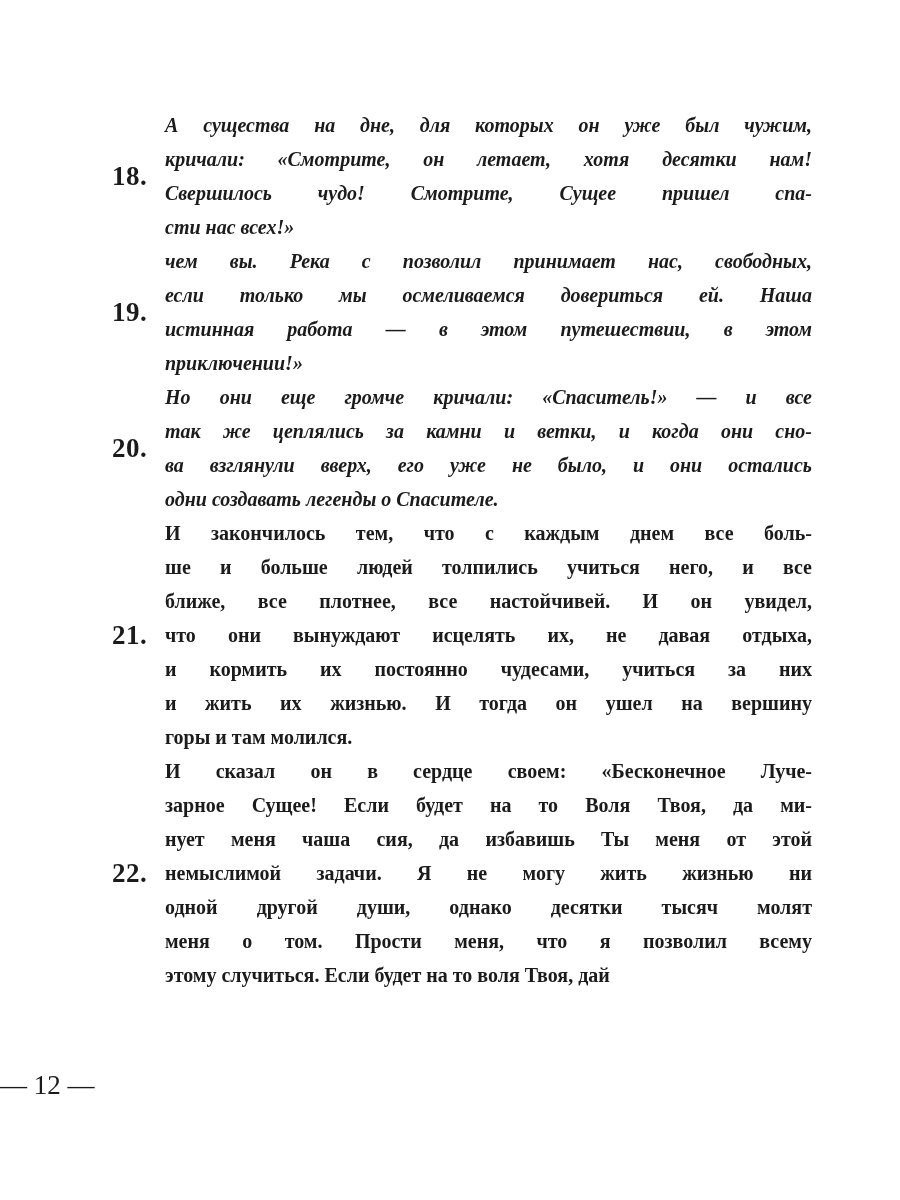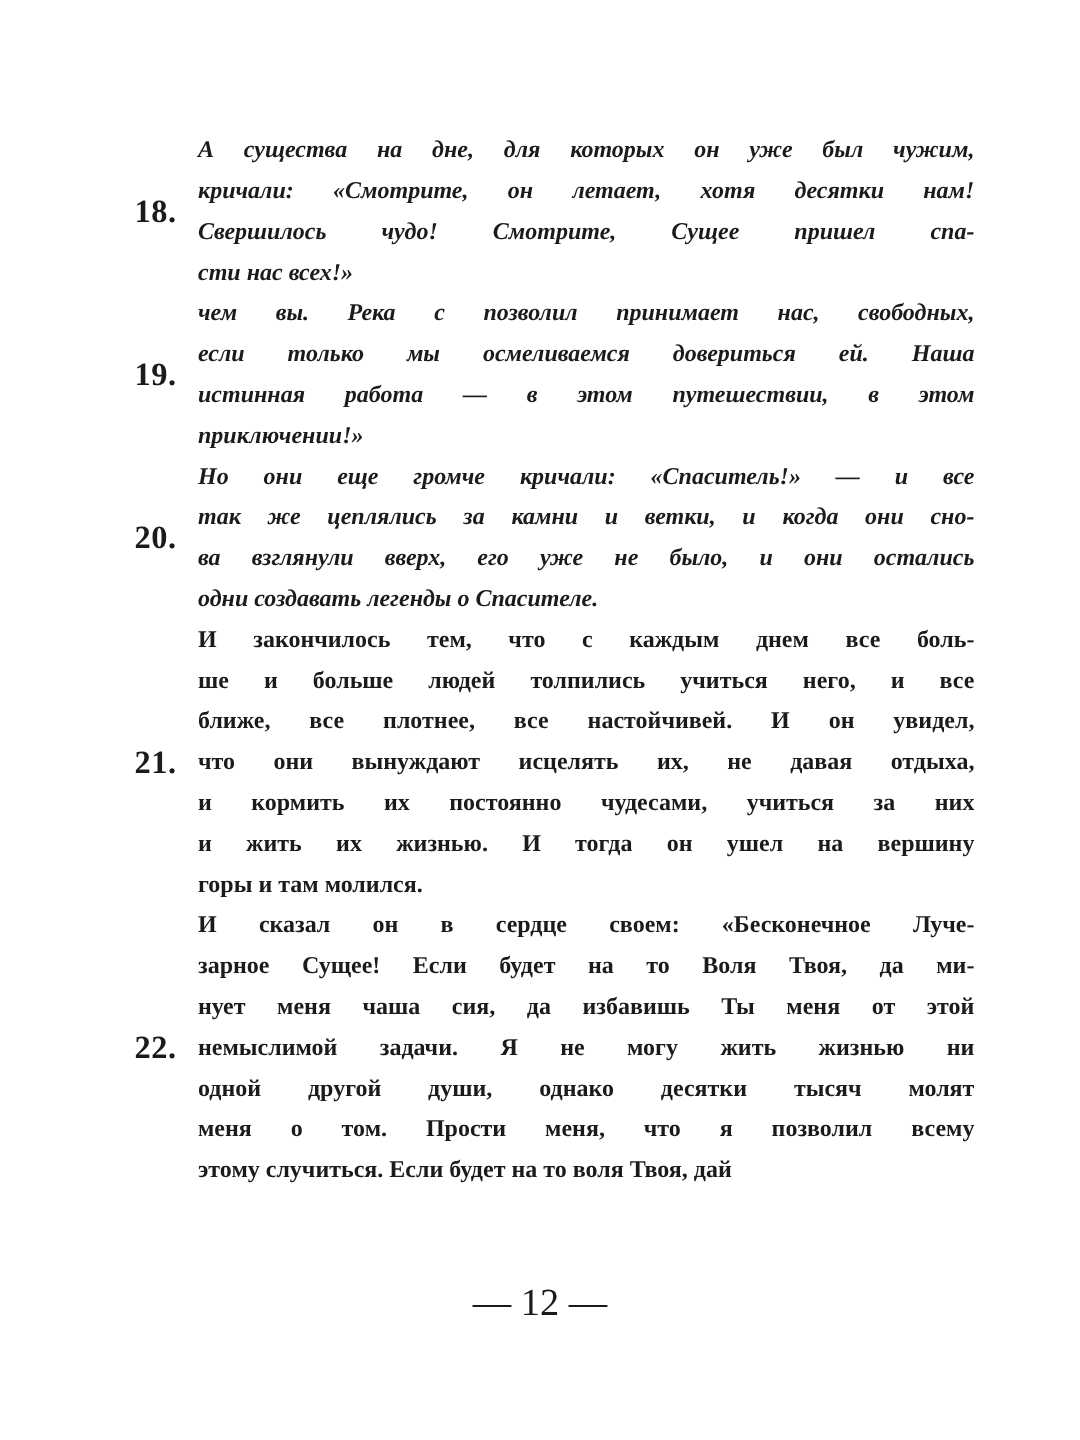--- a/index.html
+++ b/index.html
@@ -56,22 +56,21 @@
   }
   .line.last {
     text-align: left;
     text-align-last: left;
   }
   .page-footer {
     position: absolute;
     left: 0;
     top: 1068px;
     width: 900px;
-    text-align: center;
-    font-size: 32px;
+    font-size: 27px;
     line-height: 34px;
     color: #1b1b1b;
   }
 </style>
 </head>
 <body>
 
 <div class="page">
   <main class="text-block" id="paragraphs">
       <div class="para italic">

